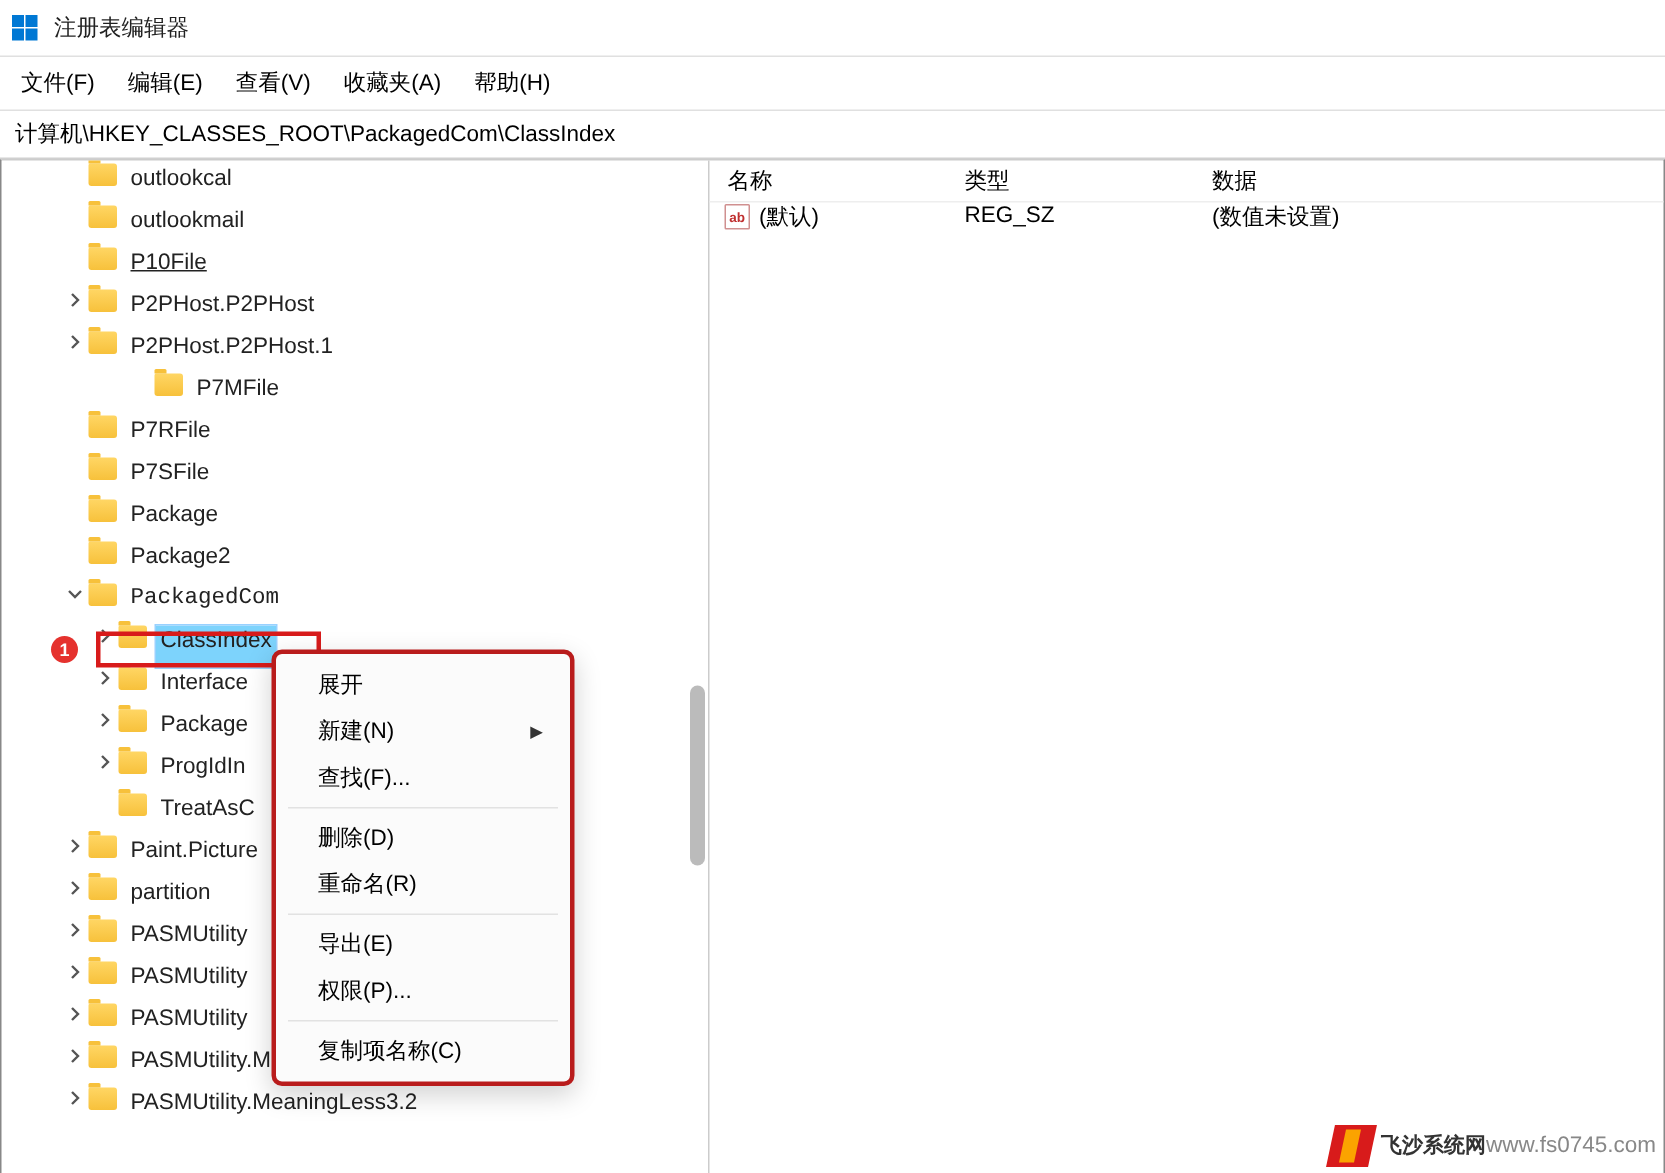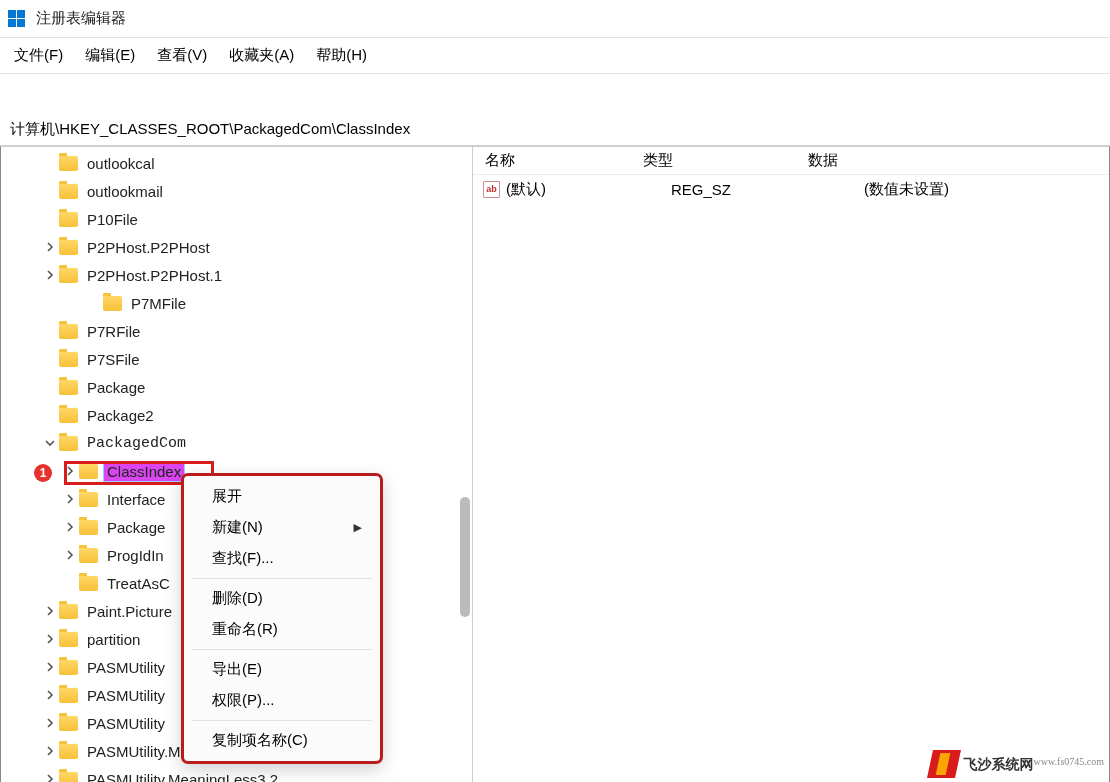--- a/index.html
+++ b/index.html
@@ -40,41 +40,39 @@
       font-size: 15px;
     }
     .menubar .menu-item { cursor: default; user-select: none; }
     .addressbar {
       height: 32px;
       display: flex;
       align-items: center;
       padding-left: 10px;
       font-size: 15px;
       border-bottom: 1px solid #d0d0d0;
-      margin-top: 40px;
     }
     .main {
       display: flex;
       height: calc(100% - 38px - 36px - 32px);
       border-top: 1px solid #ccc;
       border-left: 1px solid #888;
       border-right: 1px solid #888;
     }
     .tree-pane {
       width: 472px;
       overflow: hidden;
       position: relative;
       border-right: 1px solid #ccc;
     }
     .tree {
       padding-top: 2px;
     }
     .tree-node {
       display: flex;
-      align-items: center;
       height: 28px;
       font-size: 15px;
       color: #222;
       cursor: default;
       user-select: none;
       white-space: nowrap;
     }
     .tree-node .toggle {
       width: 14px; height: 14px;
       display: flex; align-items: center; justify-content: center;
@@ -93,21 +91,21 @@
     }
     .folder-icon::before {
       content: "";
       position: absolute;
       top: -3px; left: 0;
       width: 8px; height: 3px;
       background: #f7c13b;
       border-radius: 1px 1px 0 0;
     }
     .tree-node.selected .label-wrap {
-      background: #d946ef;
+      background: #7dd3fc;
       outline: 1px solid #99d1ff;
     }
     .label-wrap {
       padding: 1px 3px;
     }
     .red-box {
       position: absolute;
       border: 3px solid #d81b1b;
       pointer-events: none;
       z-index: 5;
@@ -168,24 +166,23 @@
       align-items: center;
       border-bottom: 1px solid #eee;
       font-size: 15px;
     }
     .values-header .col { overflow: hidden; }
     .values-header .col.name { width: 170px; padding-left: 12px; }
     .values-header .col.type { width: 165px; }
     .values-header .col.data { flex: 1; }
     .value-row {
       display: flex;
-      align-items: center;
+      align-items: flex-start;
       height: 28px;
       font-size: 15px;
-      gap: 28px;
     }
     .value-row .name { width: 170px; padding-left: 10px; display: flex; align-items: center; gap: 6px; }
     .value-row .type { width: 165px; }
     .value-row .data { flex: 1; }
     .sz-icon {
       width: 17px; height: 17px;
       border: 1px solid #d09090;
       background: #fff;
       display: flex;
       align-items: center;
@@ -220,21 +217,21 @@
     .watermark .logo::after {
       content: "";
       position: absolute;
       left: 8px; top: 3px;
       width: 10px; height: 22px;
       background: #fba300;
       transform: skewX(0deg);
     }
     .watermark .txt { display: flex; flex-direction: row; line-height: 1.05; }
     .watermark .txt .l1 { font-size: 14px; font-weight: bold; color: #333; }
-    .watermark .txt .l2 { font-size: 10px; color: #888; font-family: Liberation Serif, serif; }
+    .watermark .txt .l2 { font-size: 15px; color: #888; }
   </style>
 </head>
 <body>
 
 <div class="titlebar">
   <span class="app-icon">
       <span></span>
       <span></span>
       <span></span>
       <span></span>
@@ -261,21 +258,21 @@
         <div class="tree-node" style="padding-left: 42px;">
           <span class="toggle empty"></span>
           <span class="folder-icon"></span>
           <span class="label-wrap"><span>outlookcal</span></span>
         </div>
         <div class="tree-node" style="padding-left: 42px;">
           <span class="toggle empty"></span>
           <span class="folder-icon"></span>
           <span class="label-wrap"><span>outlookmail</span></span>
         </div>
-        <div class="tree-node" style="padding-left: 42px;">
+        <div class="tree-node" style="padding-left: 42px; text-decoration: underline;">
           <span class="toggle empty"></span>
           <span class="folder-icon"></span>
           <span class="label-wrap"><span>P10File</span></span>
         </div>
         <div class="tree-node" style="padding-left: 42px;">
           <span class="toggle">
             <svg width="10" height="10" viewBox="0 0 10 10">
               <path d="M3 1 L7 5 L3 9" fill="none" stroke="#555" stroke-width="1.6"></path>
             </svg>
           </span>

